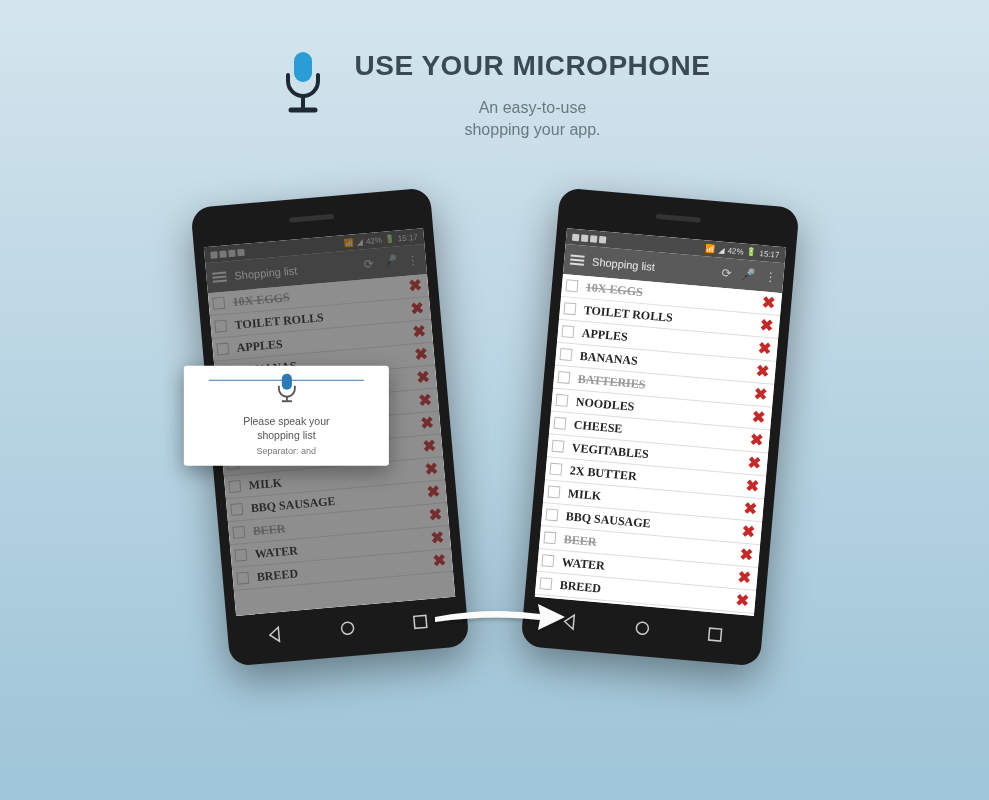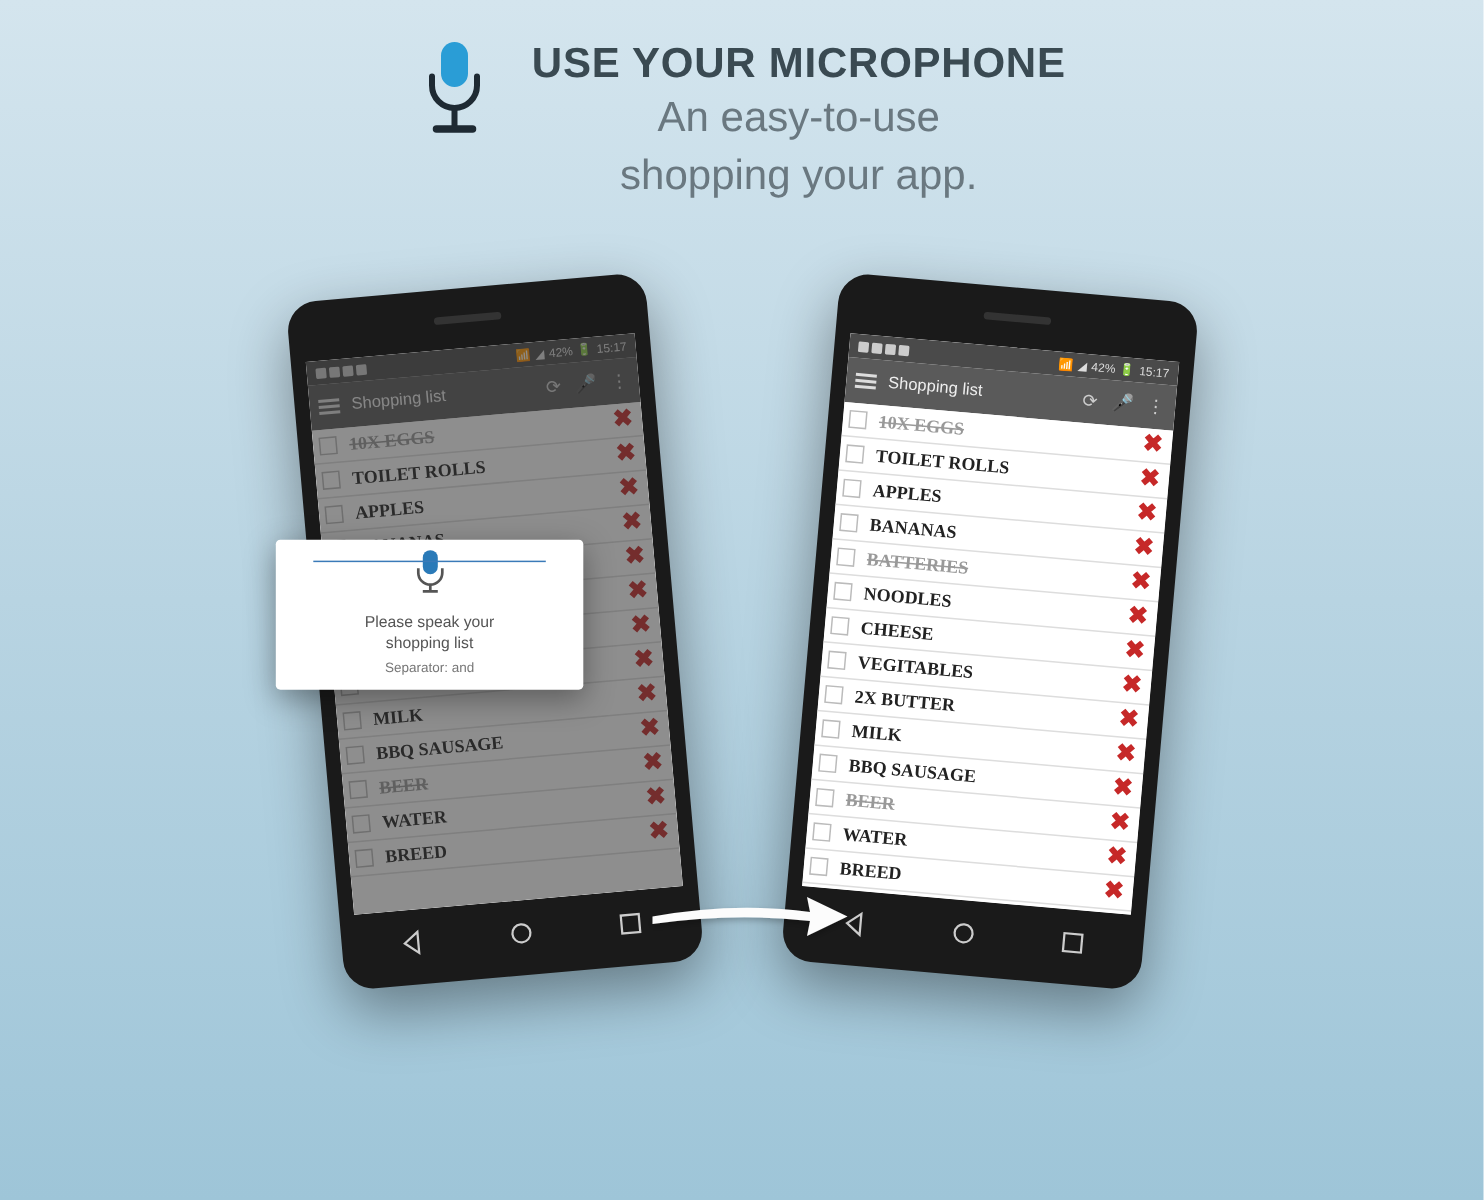--- a/index.html
+++ b/index.html
@@ -8,38 +8,38 @@
   height: 800px;
   background: linear-gradient(to bottom, #d4e5ee 0%, #b8d4e2 50%, #9ec5d8 100%);
   font-family: Arial, sans-serif;
   overflow: hidden;
   position: relative;
 }
 .header {
   display: flex;
   align-items: flex-start;
   justify-content: center;
-  padding-top: 26px;
+  padding-top: 50px;
   gap: 28px;
 }
 .mic-icon-large {
   width: 48px;
   height: 65px;
 }
 .header-text { text-align: center; }
 .header-title {
   font-size: 28px;
   font-weight: bold;
   color: #3a4a52;
   letter-spacing: 0.5px;
 }
 .header-subtitle {
-  font-size: 28px;
+  font-size: 16px;
   color: #6a7880;
-  margin-top: 0;
+  margin-top: 15px;
   line-height: 1.4;
 }
 .phones-container {
   position: relative;
   margin-top: 55px;
   display: flex;
   justify-content: center;
   gap: 90px;
 }
 .phone {

